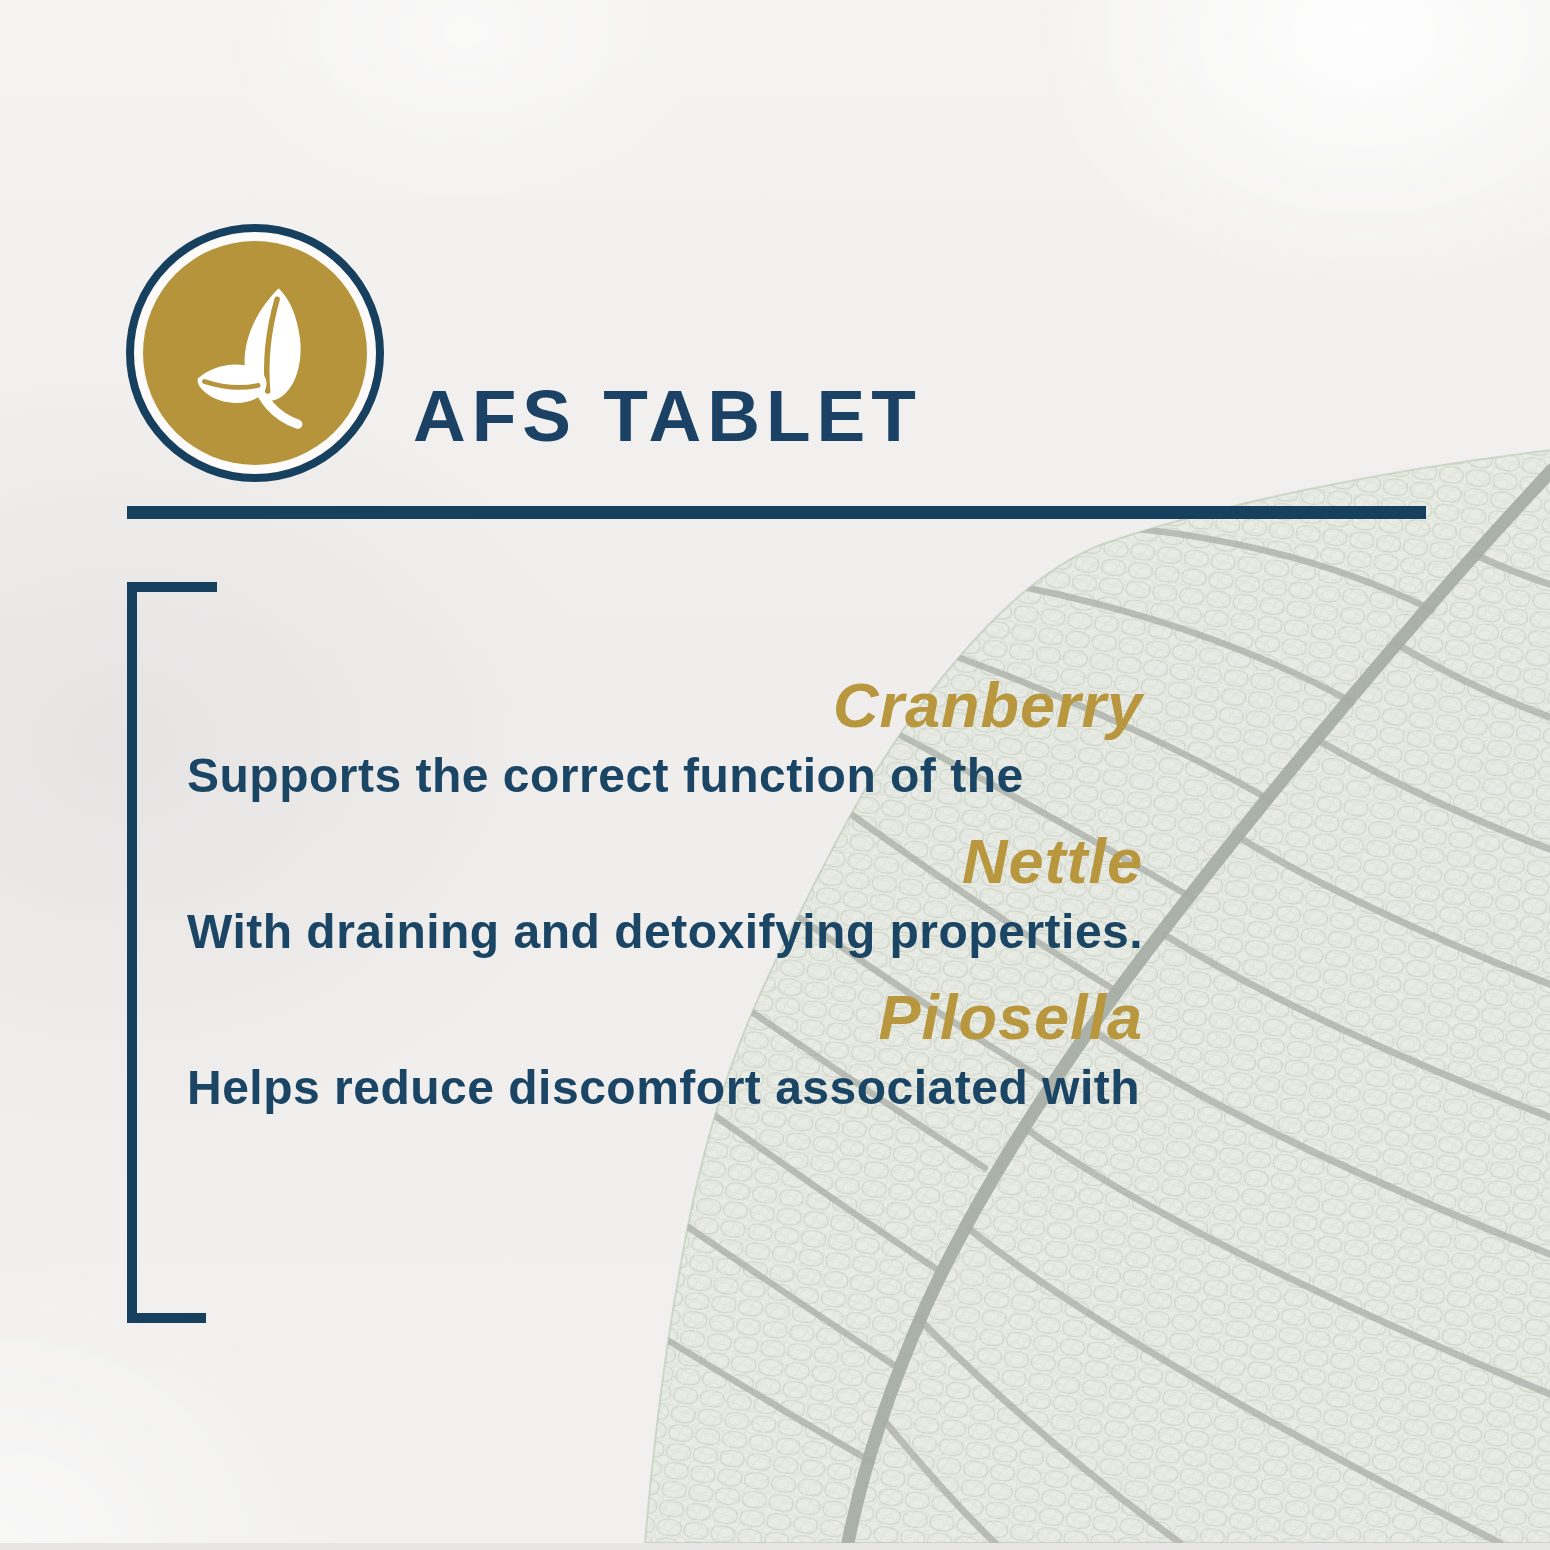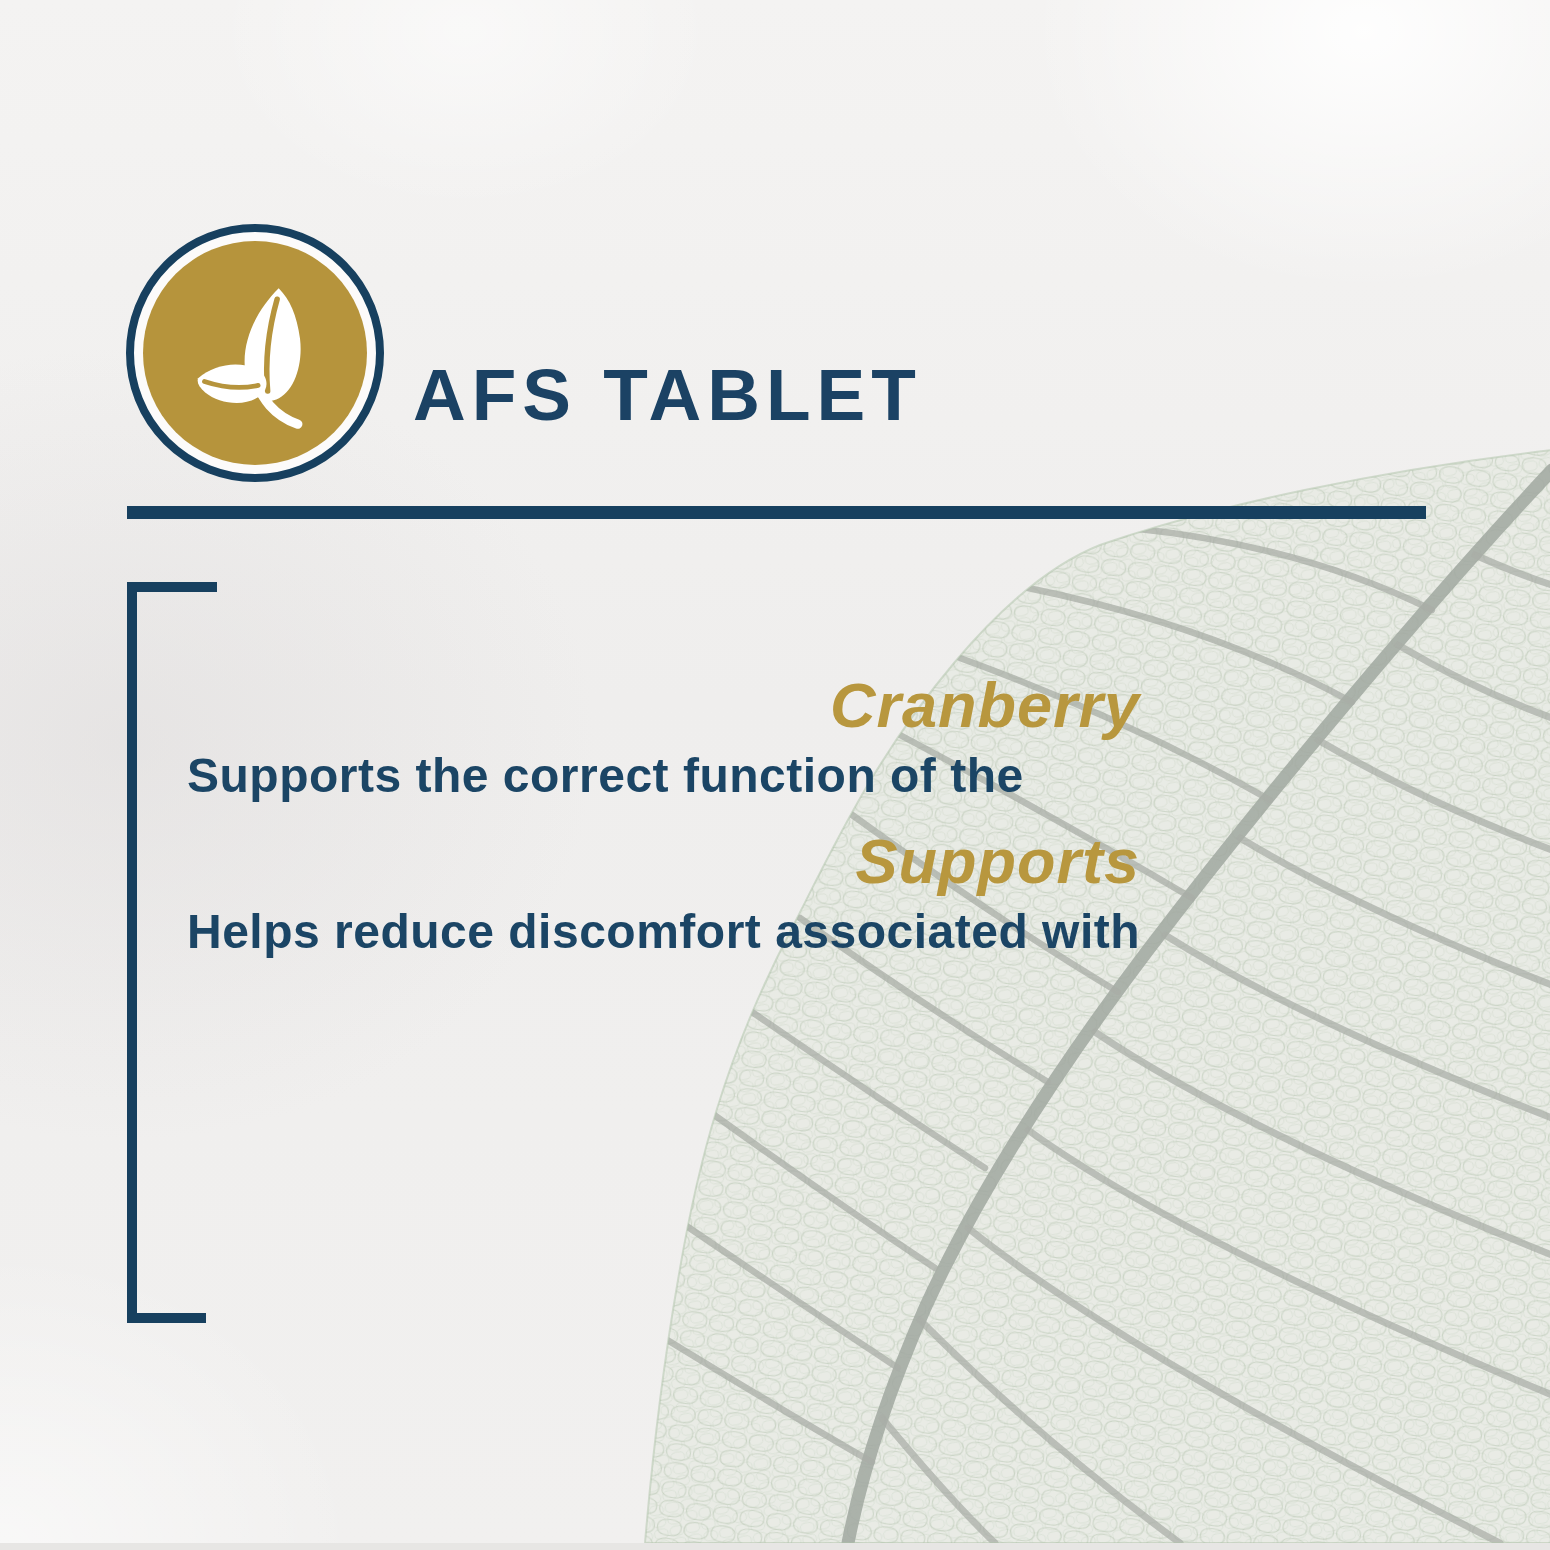--- a/index.html
+++ b/index.html
@@ -25,21 +25,21 @@
     background:#fcfbfa;display:flex;align-items:center;justify-content:center;
     z-index:3;
   }
   .logo-disc{
     width:224px;height:224px;border-radius:50%;background:#b6943c;
     display:flex;align-items:center;justify-content:center;
   }
 
   
   .title{
-    position:absolute;left:413px;top:355px;z-index:3;
+    position:absolute;left:413px;top:376px;z-index:3;
     font-size:73px;font-weight:bold;color:#1b4264;letter-spacing:6px;
     line-height:80px;white-space:nowrap;
   }
   .rule{position:absolute;left:127px;top:506px;width:1299px;height:13px;background:#17405f;z-index:3;}
 
   
   .bracket-v{position:absolute;left:127px;top:582px;width:10px;height:741px;background:#17405f;z-index:3;}
   .bracket-top{position:absolute;left:127px;top:582px;width:90px;height:10px;background:#17405f;z-index:3;}
   .bracket-bottom{position:absolute;left:127px;top:1313px;width:79px;height:10px;background:#17405f;z-index:3;}
 
@@ -150,20 +150,24 @@
   <div class="bracket-top"></div>
   <div class="bracket-bottom"></div>
 
   <div class="ingredients">
 
     <div class="ing-group">
       <div class="ing-name">Cranberry</div>
       <div class="ing-line">Supports the correct function of the</div>
     </div>
 
+    <div class="ing-group">
+      <div class="ing-name">Nettle</div>
+      <div class="ing-line">With draining and detoxifying properties.</div>
+    </div>
 
     <div class="ing-group">
-      <div class="ing-name">Supports</div>
+      <div class="ing-name">Pilosella</div>
       <div class="ing-line">Helps reduce discomfort associated with</div>
     </div>
 
   </div>
 </div>
 
 </body></html>

